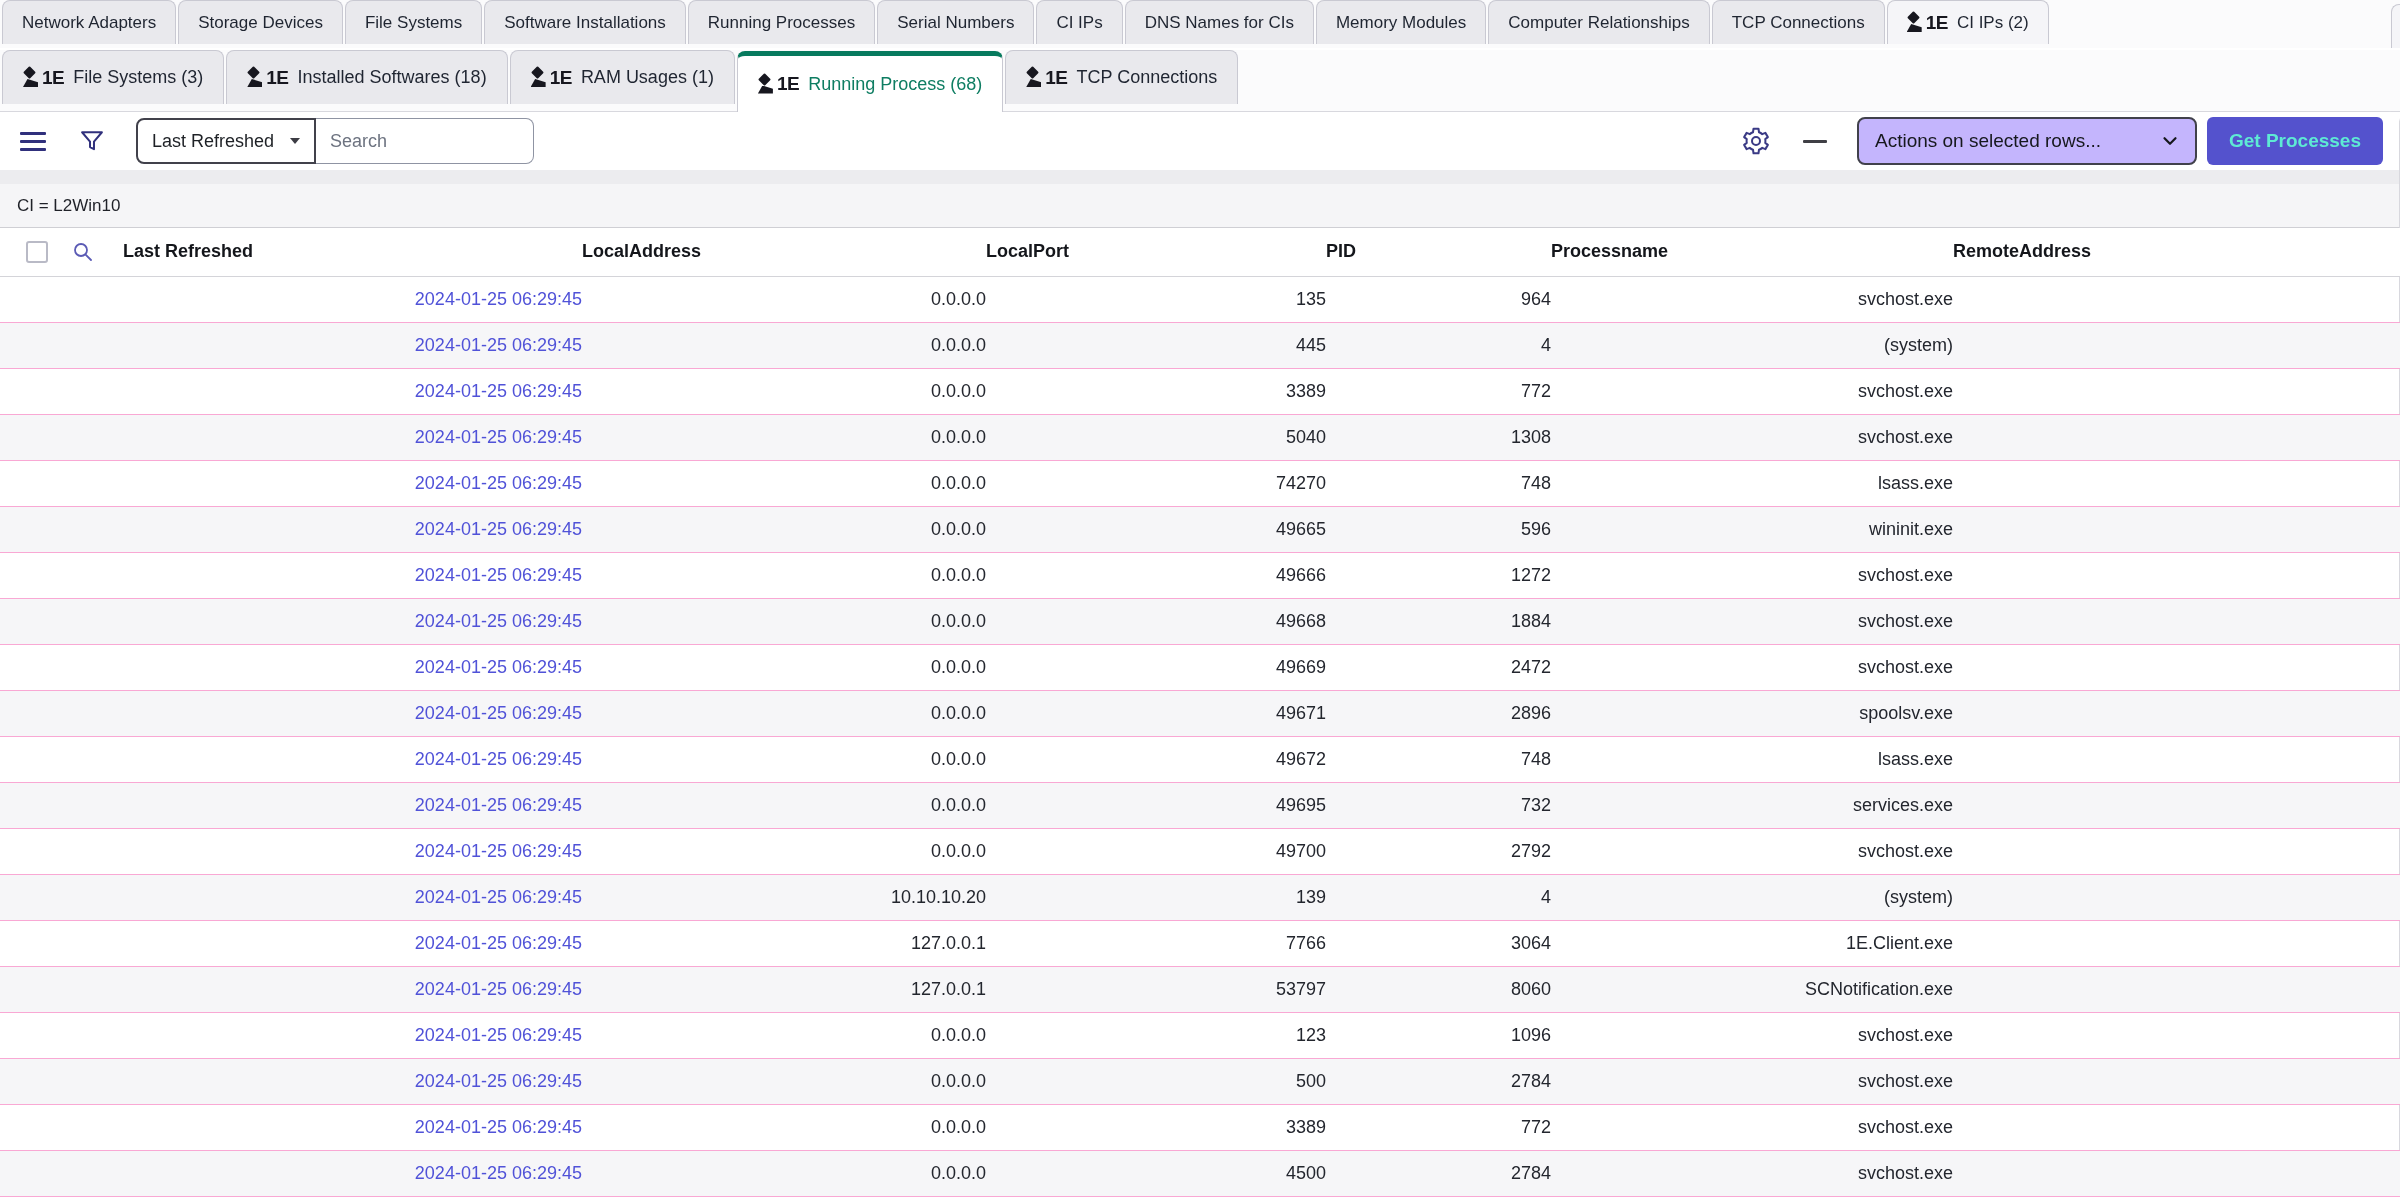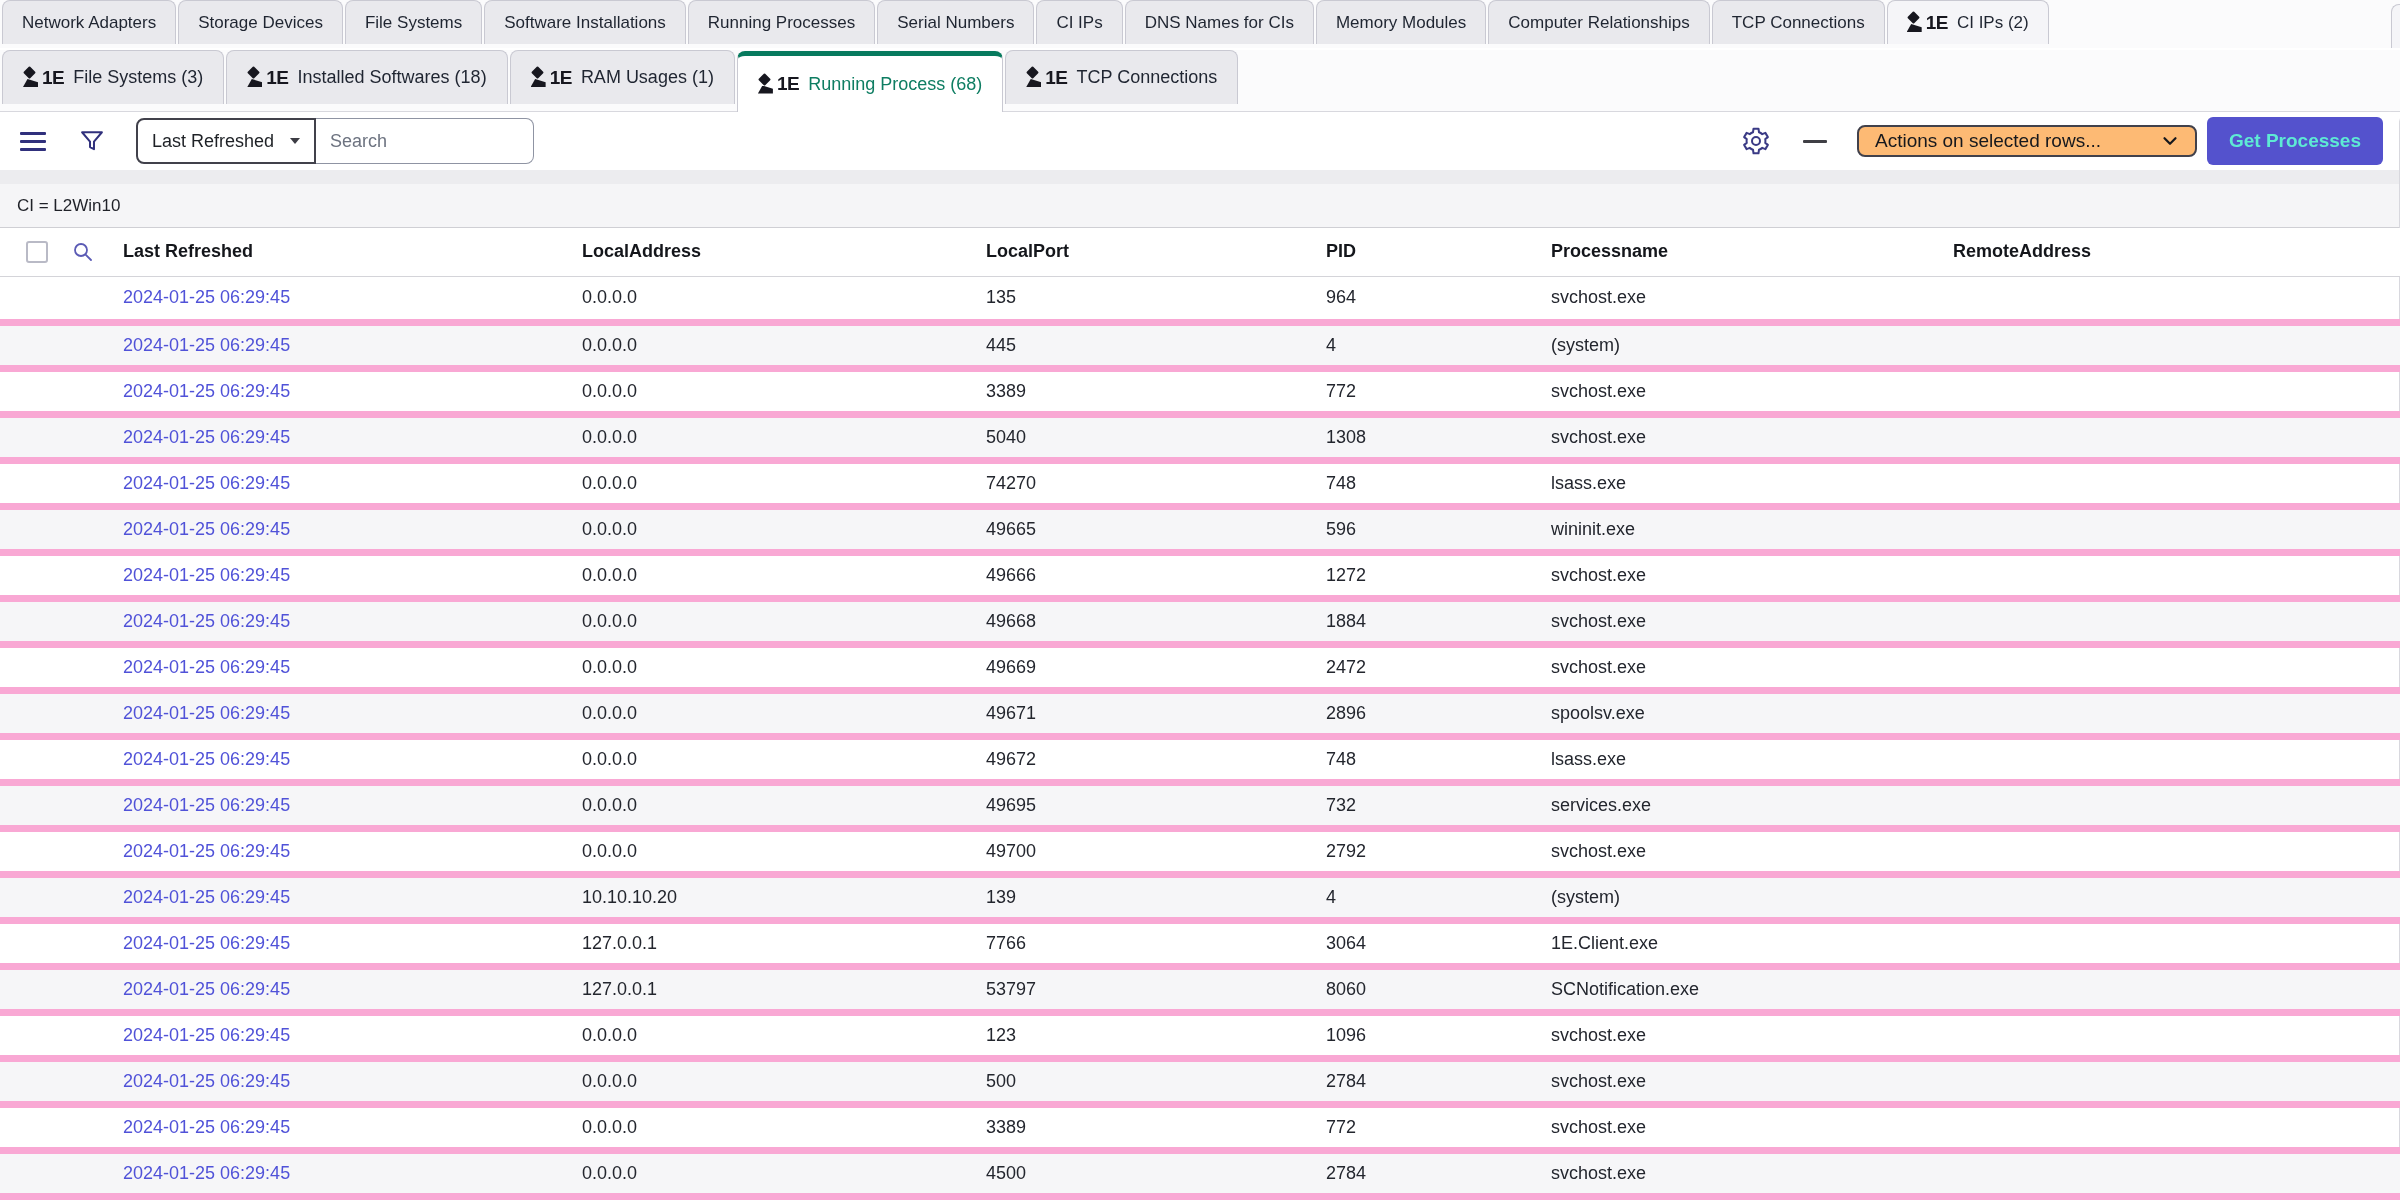--- a/index.html
+++ b/index.html
@@ -73,22 +73,22 @@
     width: 218px; border: 1px solid #8f94a3; border-left: none;
     border-radius: 0 8px 8px 0; padding: 12px 14px; font-size: 18px;
     font-family: "Liberation Sans", sans-serif; color: #1e2126; outline: none;
   }
   .search-input::placeholder { color: #6d7380; }
 
   .toolbar-right { margin-left: auto; display: flex; align-items: center; }
   .minus-icon { width: 24px; height: 3px; background: #3f3f45; border-radius: 1px; }
   .actions-select {
     display: inline-flex; align-items: center; justify-content: space-between;
-    width: 340px; height: 32px; margin-left: 26px; padding: 0 14px 0 16px;
-    border: 2px solid #41414b; border-radius: 8px; background: #fdba74;
+    width: 340px; height: 48px; margin-left: 26px; padding: 0 14px 0 16px;
+    border: 2px solid #41414b; border-radius: 8px; background: #c4b5fd;
     font-size: 19px; color: #16181d; cursor: pointer;
   }
   .primary-btn {
     margin-left: 10px; height: 48px; padding: 0 22px;
     background: #5452cd; color: #5eead4; font-size: 19px; font-weight: bold;
     border: none; border-radius: 6px; cursor: pointer;
     font-family: "Liberation Sans", sans-serif;
   }
 
   
@@ -106,21 +106,21 @@
     height: 48px; text-align: left; font-size: 18px; font-weight: 700; color: #14161b;
     background: #ffffff; border-bottom: 1px solid #d4d4d9; padding: 0;
     vertical-align: middle;
   }
   th.sel-cell { padding-left: 26px; }
   .sel-inner { display: flex; align-items: center; gap: 24px; }
   .checkbox { width: 22px; height: 22px; border: 2px solid #b9bac6; border-radius: 3px;
               background: #fff; display: inline-block; cursor: pointer; }
   tbody td { height: 46px; font-size: 18px; color: #23262e; padding: 0; vertical-align: middle; }
   tbody tr:nth-child(even) { background: #f6f6f8; }
-  tbody tr { border-bottom: 7px solid #f9a8d4; }
+  tbody tr { border-bottom: 1px solid #f9a8d4; text-align: right; }
   td a.date-link { color: #5052d8; text-decoration: none; cursor: pointer; }
 </style>
 </head>
 <body>
 
 <div class="tabs-band tabs-row1" id="tabs-row1">
   <div class="tab">
       <span>Network Adapters</span>
     </div>
     <div class="tab">

